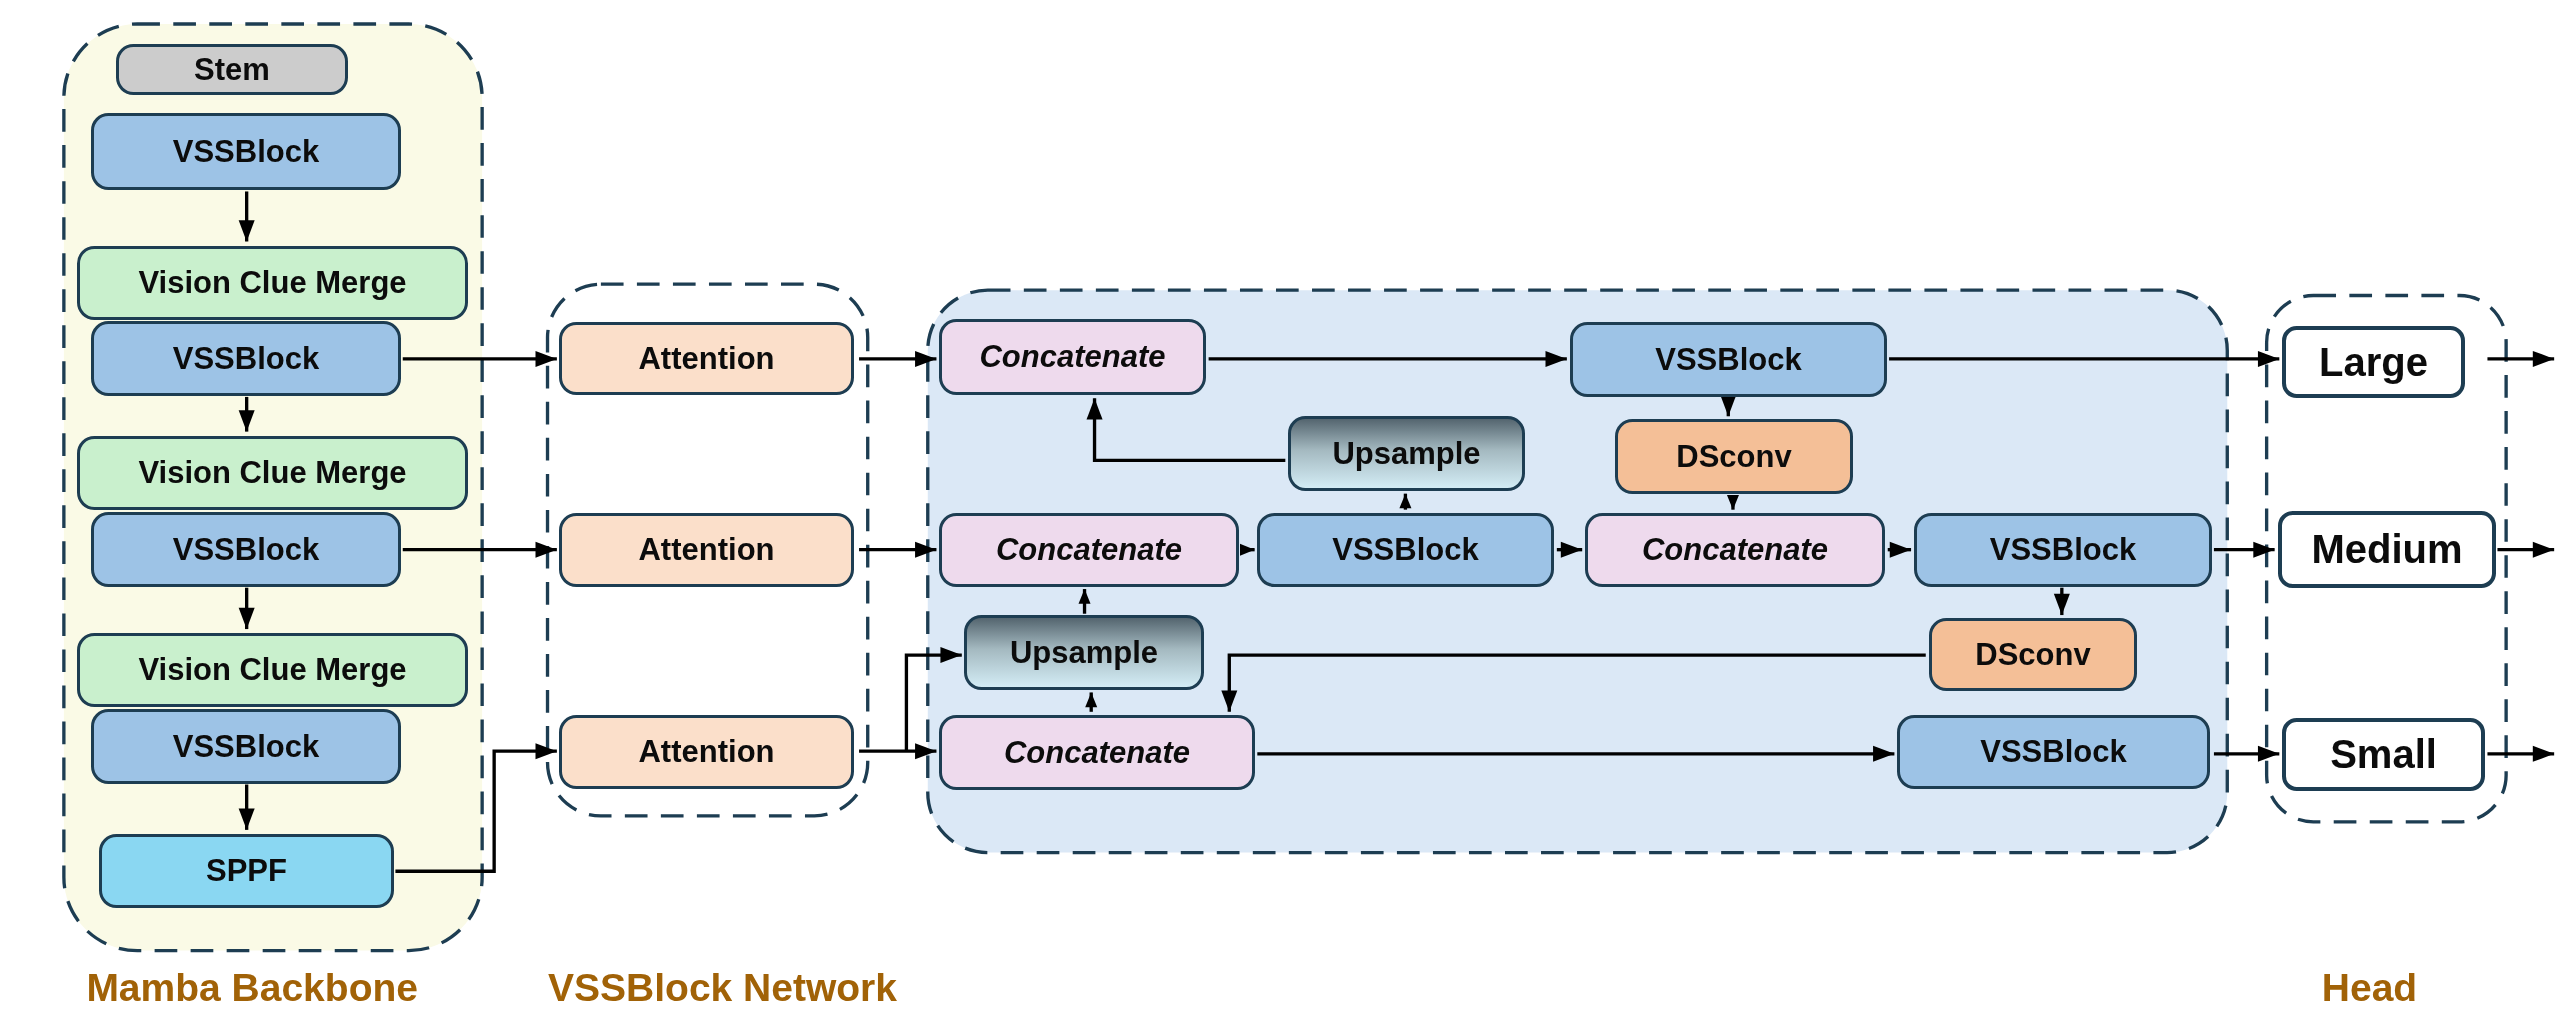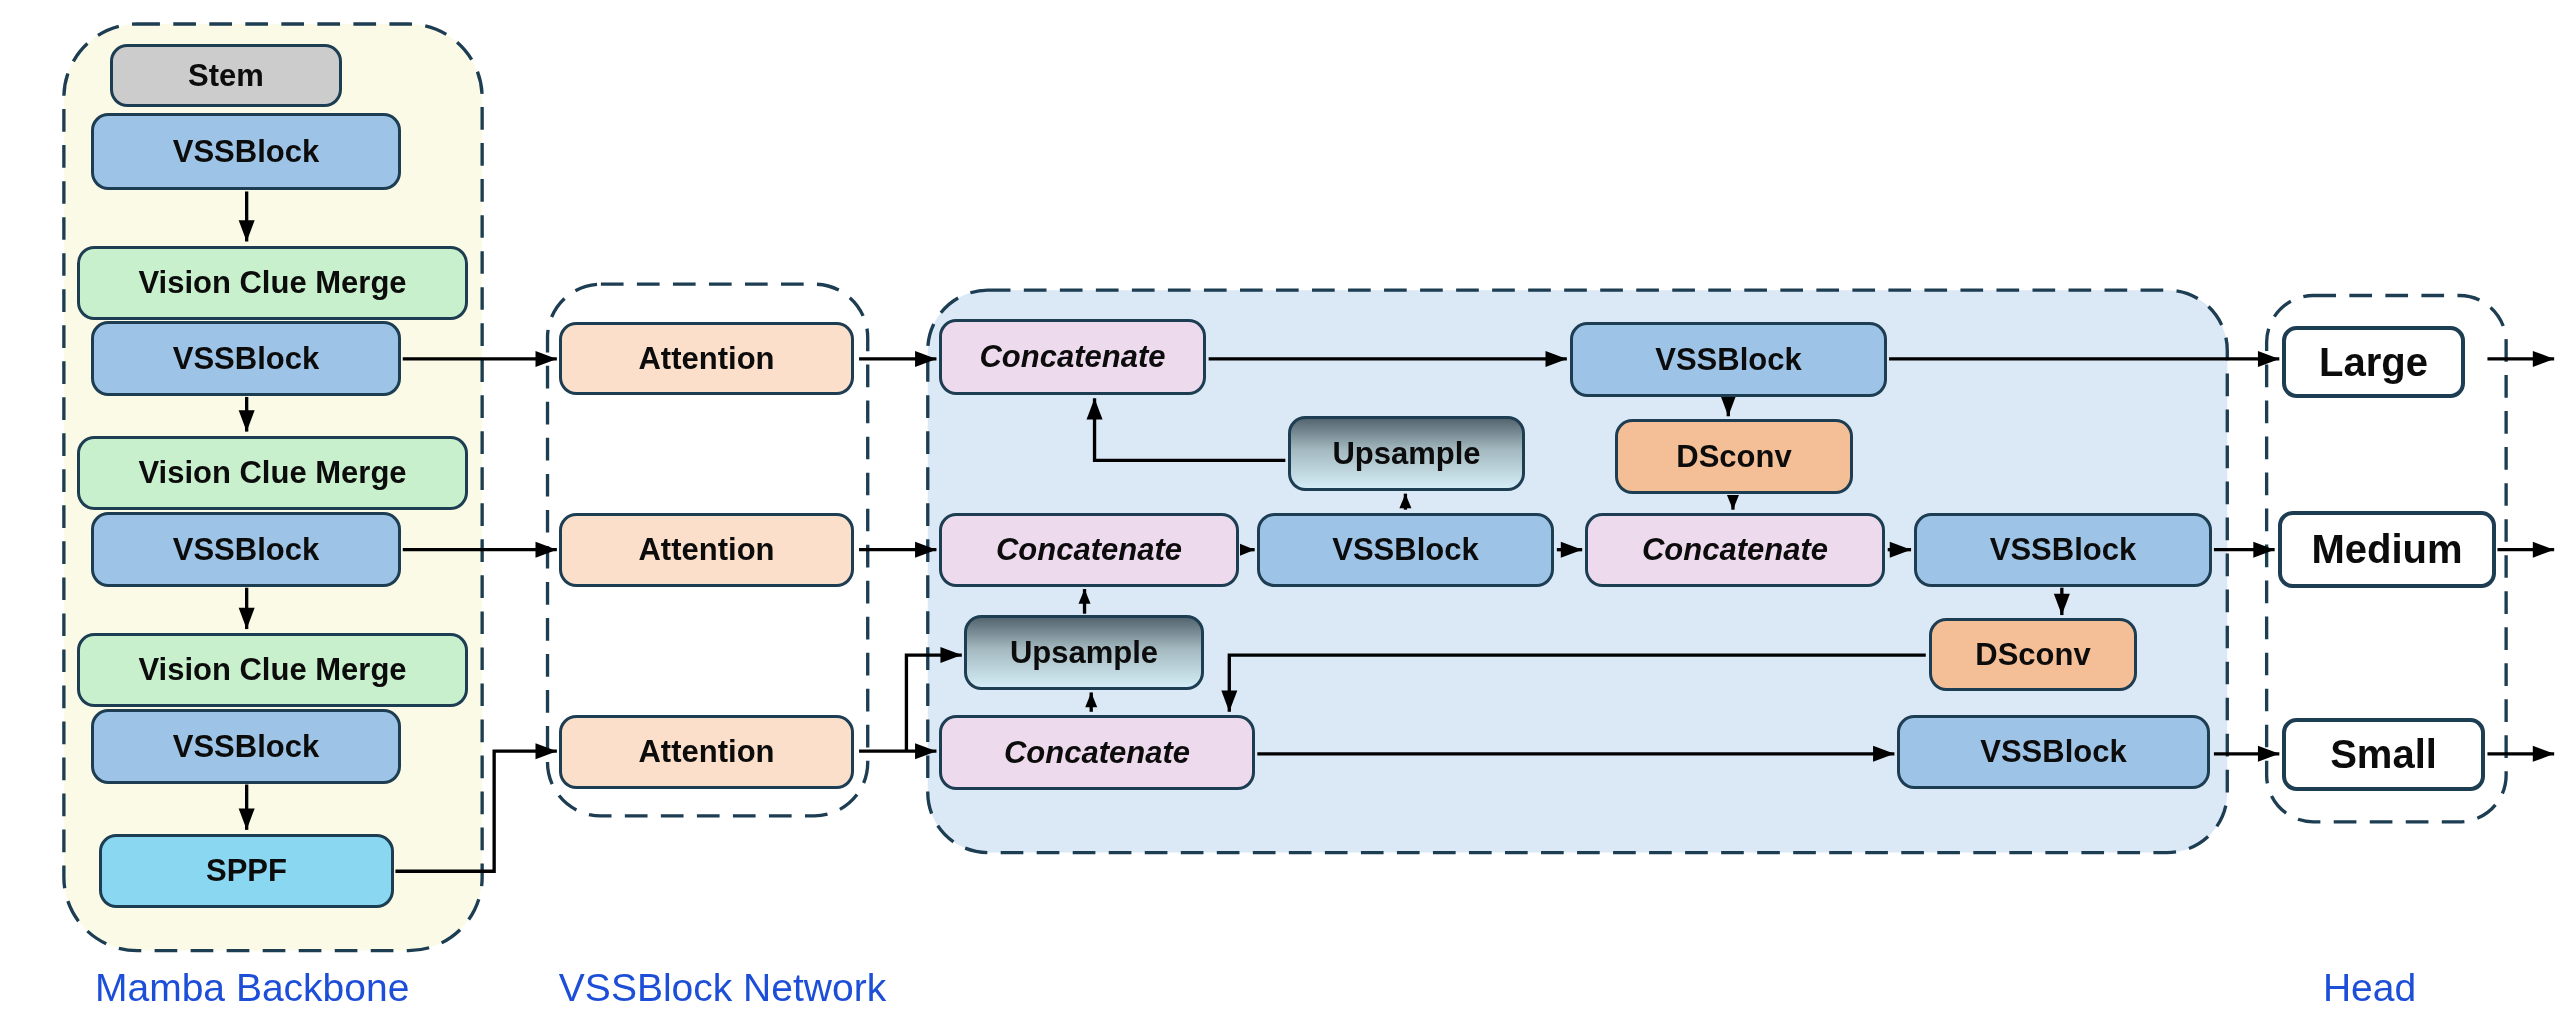--- a/index.html
+++ b/index.html
@@ -27,21 +27,21 @@
   .c-merge{background:var(--merge);margin-left:28px;}
   .c-sppf{background:var(--sppf);}
   .c-attn{background:var(--attention);}
   .c-concat{background:var(--concatenate);font-style:italic;}
   .c-dsconv{background:var(--dsconv);}
   .c-upsample{background:linear-gradient(180deg,var(--upsample_top) 0%,var(--upsample_mid) 45%,var(--upsample_bottom) 100%);}
   .c-head{background:#ffffff;border-width:4.7px;border-radius:14.7px;font-size:40px;}
   .seclabel{
     position:absolute;width:467px;top:961px;height:53px;
     display:flex;align-items:center;justify-content:center;
-    font-size:39px;color:#1d4ed8;font-weight:normal;
+    font-size:39px;color:#a16207;font-weight:bold;
   }
 </style>
 </head>
 <body>
 
 <div id="stage">
 
   <svg id="wires" viewBox="0 0 3860 1541" xmlns="http://www.w3.org/2000/svg">
     <defs>
       <marker id="ah" markerUnits="userSpaceOnUse" markerWidth="36" markerHeight="28" refX="33" refY="13" orient="auto">
@@ -88,21 +88,21 @@
     <polyline class="edge" marker-end="url(#ahs)" points="1635,1067 1635,1038"></polyline>
     <polyline class="edge" marker-end="url(#ahs)" points="1625,920 1625,883"></polyline>
     <polyline class="edge" marker-end="url(#ah)" points="1884,1130 2839,1130"></polyline>
     <polyline class="edge" marker-end="url(#ah)" points="3318,1130 3416,1130"></polyline>
 
     <polyline class="edge" marker-end="url(#ah)" points="3728,538 3828,538"></polyline>
     <polyline class="edge" marker-end="url(#ah)" points="3743,824 3828,824"></polyline>
     <polyline class="edge" marker-end="url(#ah)" points="3728,1130 3828,1130"></polyline>
   </svg>
 
-  <div class="node c-stem" style="left:110px;top:44px;width:232px;height:63px;">Stem</div>
+  <div class="node c-stem" style="left:116px;top:44px;width:232px;height:51px;">Stem</div>
   <div class="node c-vss" style="left:91px;top:113px;width:310px;height:77px;">VSSBlock</div>
   <div class="node c-merge" style="left:49px;top:246px;width:391px;height:74px;">Vision Clue Merge</div>
   <div class="node c-vss" style="left:91px;top:321px;width:310px;height:75px;">VSSBlock</div>
   <div class="node c-merge" style="left:49px;top:436px;width:391px;height:74px;">Vision Clue Merge</div>
   <div class="node c-vss" style="left:91px;top:512px;width:310px;height:75px;">VSSBlock</div>
   <div class="node c-merge" style="left:49px;top:633px;width:391px;height:74px;">Vision Clue Merge</div>
   <div class="node c-vss" style="left:91px;top:709px;width:310px;height:75px;">VSSBlock</div>
   <div class="node c-sppf" style="left:99px;top:834px;width:295px;height:74px;">SPPF</div>
 
   <div class="node c-attn" style="left:559px;top:322px;width:295px;height:73px;">Attention</div>

